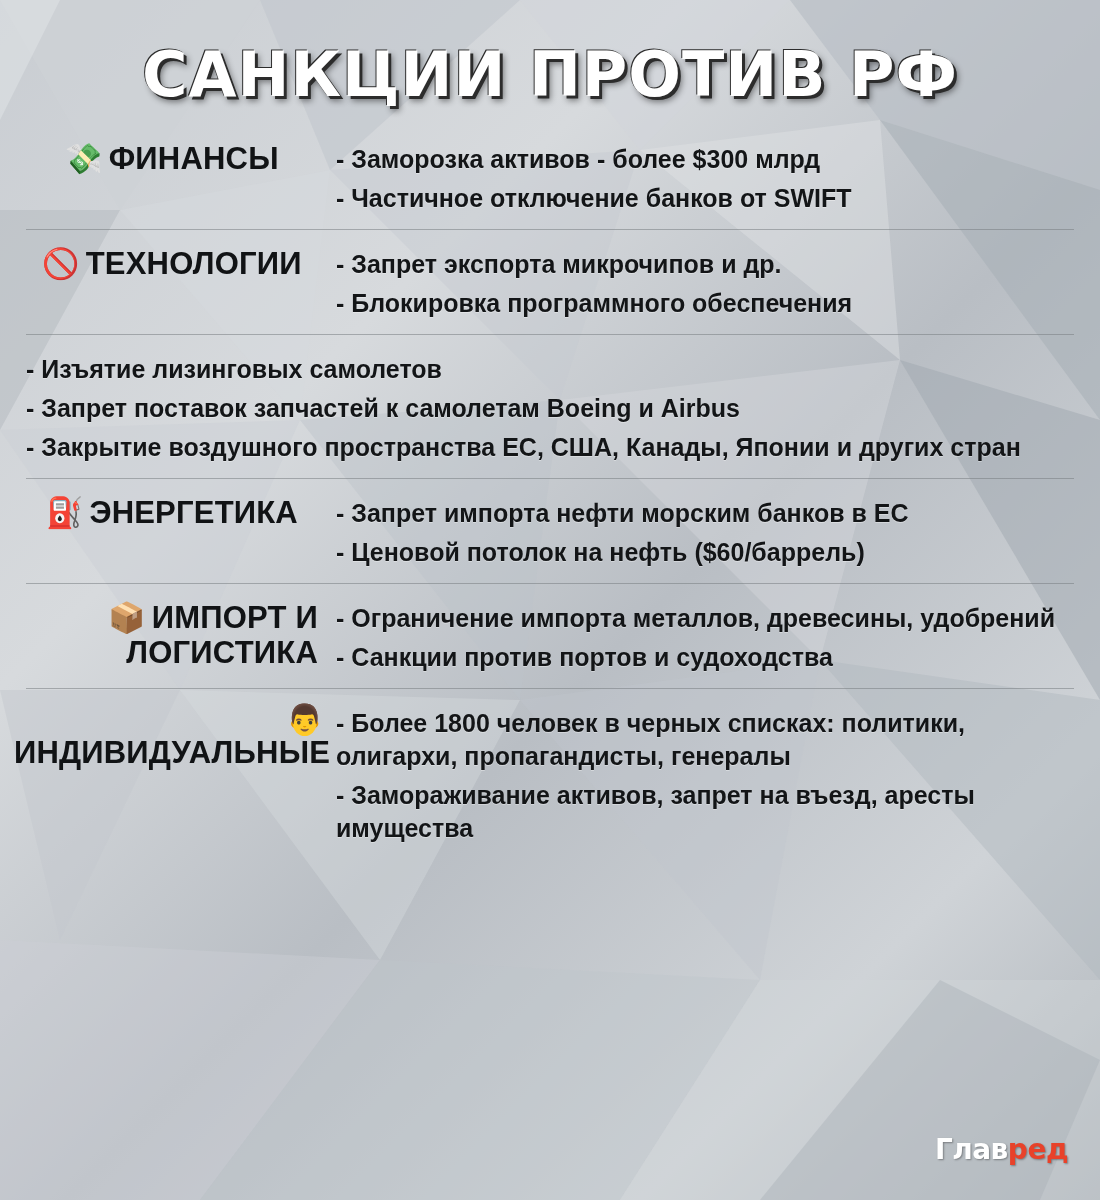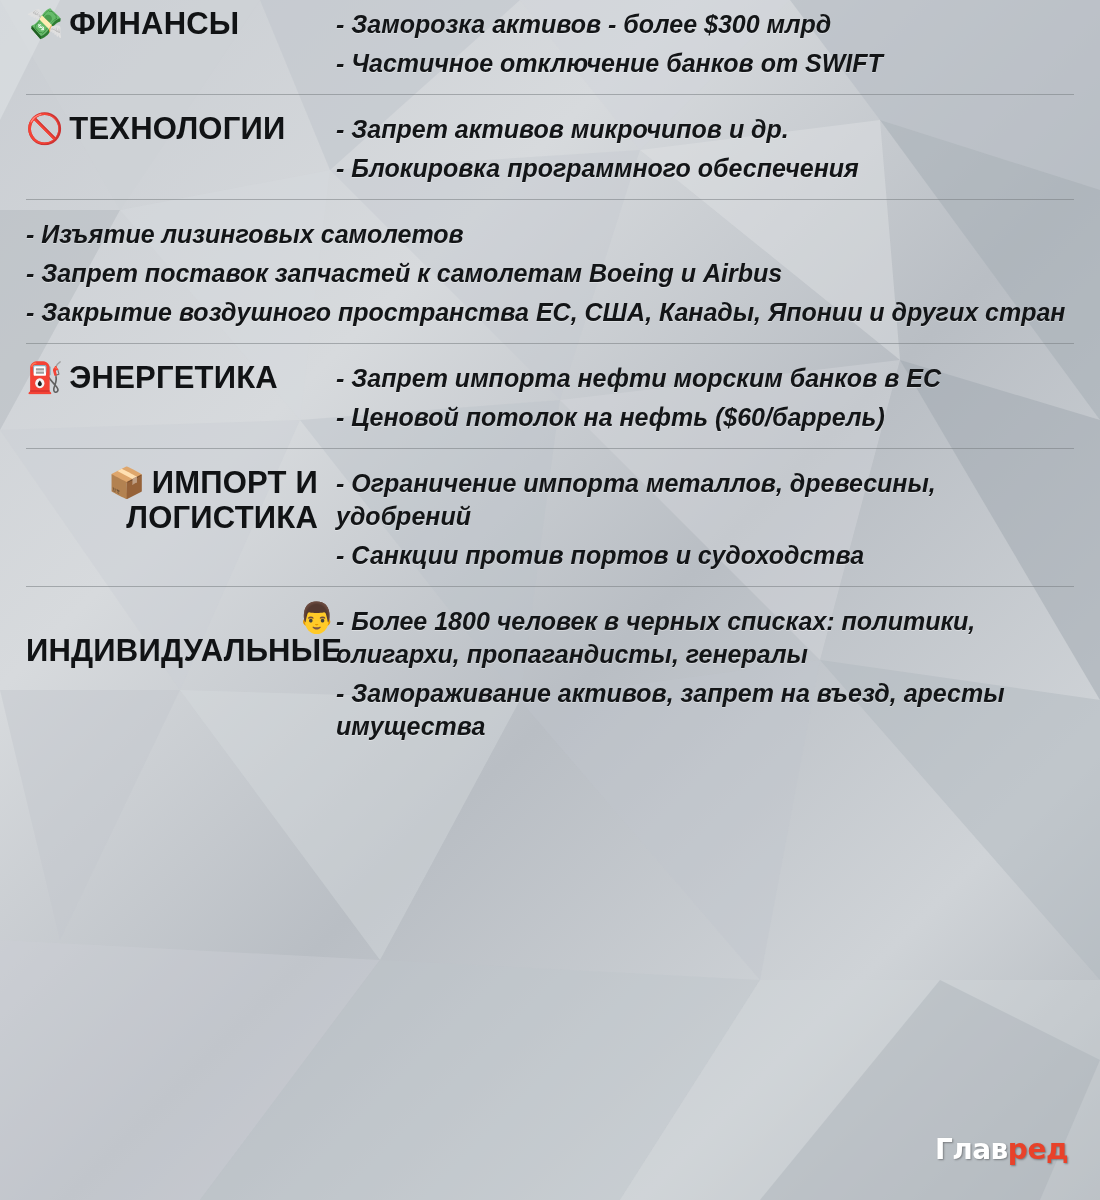--- a/index.html
+++ b/index.html
@@ -67,21 +67,21 @@
     padding-top: 6px;
   }
 
   .cat {
     width: 310px;
     flex: 0 0 310px;
     box-sizing: border-box;
     padding-right: 18px;
     display: flex;
     align-items: flex-start;
-    justify-content: flex-start;
+    justify-content: center;
     gap: 10px;
     color: #111315;
   }
 
   .cat-inner {
     display: block;
     text-align: right;
   }
 
   .cat-icon {
@@ -96,21 +96,20 @@
     font-weight: bold;
     letter-spacing: 0.2px;
     line-height: 1.14;
     vertical-align: middle;
     color: #111315;
   }
 
   .lines {
     flex: 1 1 auto;
     padding-top: 2px;
-    font-style: italic;
   }
 
   .line {
     font-size: 25px;
     font-weight: bold;
     line-height: 1.32;
     color: #131517;
     margin: 0 0 6px 0;
     text-shadow: 0 1px 0 rgba(255,255,255,0.35);
   }
@@ -160,20 +159,21 @@
       <polygon points="0,940 380,960 200,1200 0,1200" fill="#cbcfd4" opacity="0.45"></polygon>
       <polygon points="380,960 760,980 620,1200 200,1200" fill="#bfc5cb" opacity="0.4"></polygon>
       <polygon points="760,980 1100,980 1100,1200 620,1200" fill="#d2d6da" opacity="0.4"></polygon>
       <polygon points="940,980 1100,1060 1040,1200 760,1200" fill="#aab1b8" opacity="0.45"></polygon>
       <polygon points="60,0 0,0 0,120" fill="#e2e5e8" opacity="0.5"></polygon>
     </g>
   </svg>
 
   <div class="content">
 
+    <h1 class="title">САНКЦИИ ПРОТИВ РФ</h1>
 
     <div class="rows">
 
       <div class="row row--center">
         <div class="cat">
           <div class="cat-inner">
             <span class="cat-icon">💸</span><span class="cat-label">ФИНАНСЫ</span>
           </div>
         </div>
         <div class="lines">
@@ -182,21 +182,21 @@
         </div>
       </div>
 
       <div class="row row--center">
         <div class="cat">
           <div class="cat-inner">
             <span class="cat-icon">🚫</span><span class="cat-label">ТЕХНОЛОГИИ</span>
           </div>
         </div>
         <div class="lines">
-          <p class="line">- Запрет активов микрочипов и др.</p>
+          <p class="line">- Запрет экспорта микрочипов и др.</p>
           <p class="line">- Блокировка программного обеспечения</p>
         </div>
       </div>
 
       <div class="row row--center">
         <div class="lines">
           <p class="line">- Изъятие лизинговых самолетов</p>
           <p class="line">- Запрет поставок запчастей к самолетам Boeing и Airbus</p>
           <p class="line">- Закрытие воздушного пространства ЕС, США, Канады, Японии и других стран</p>
         </div>

